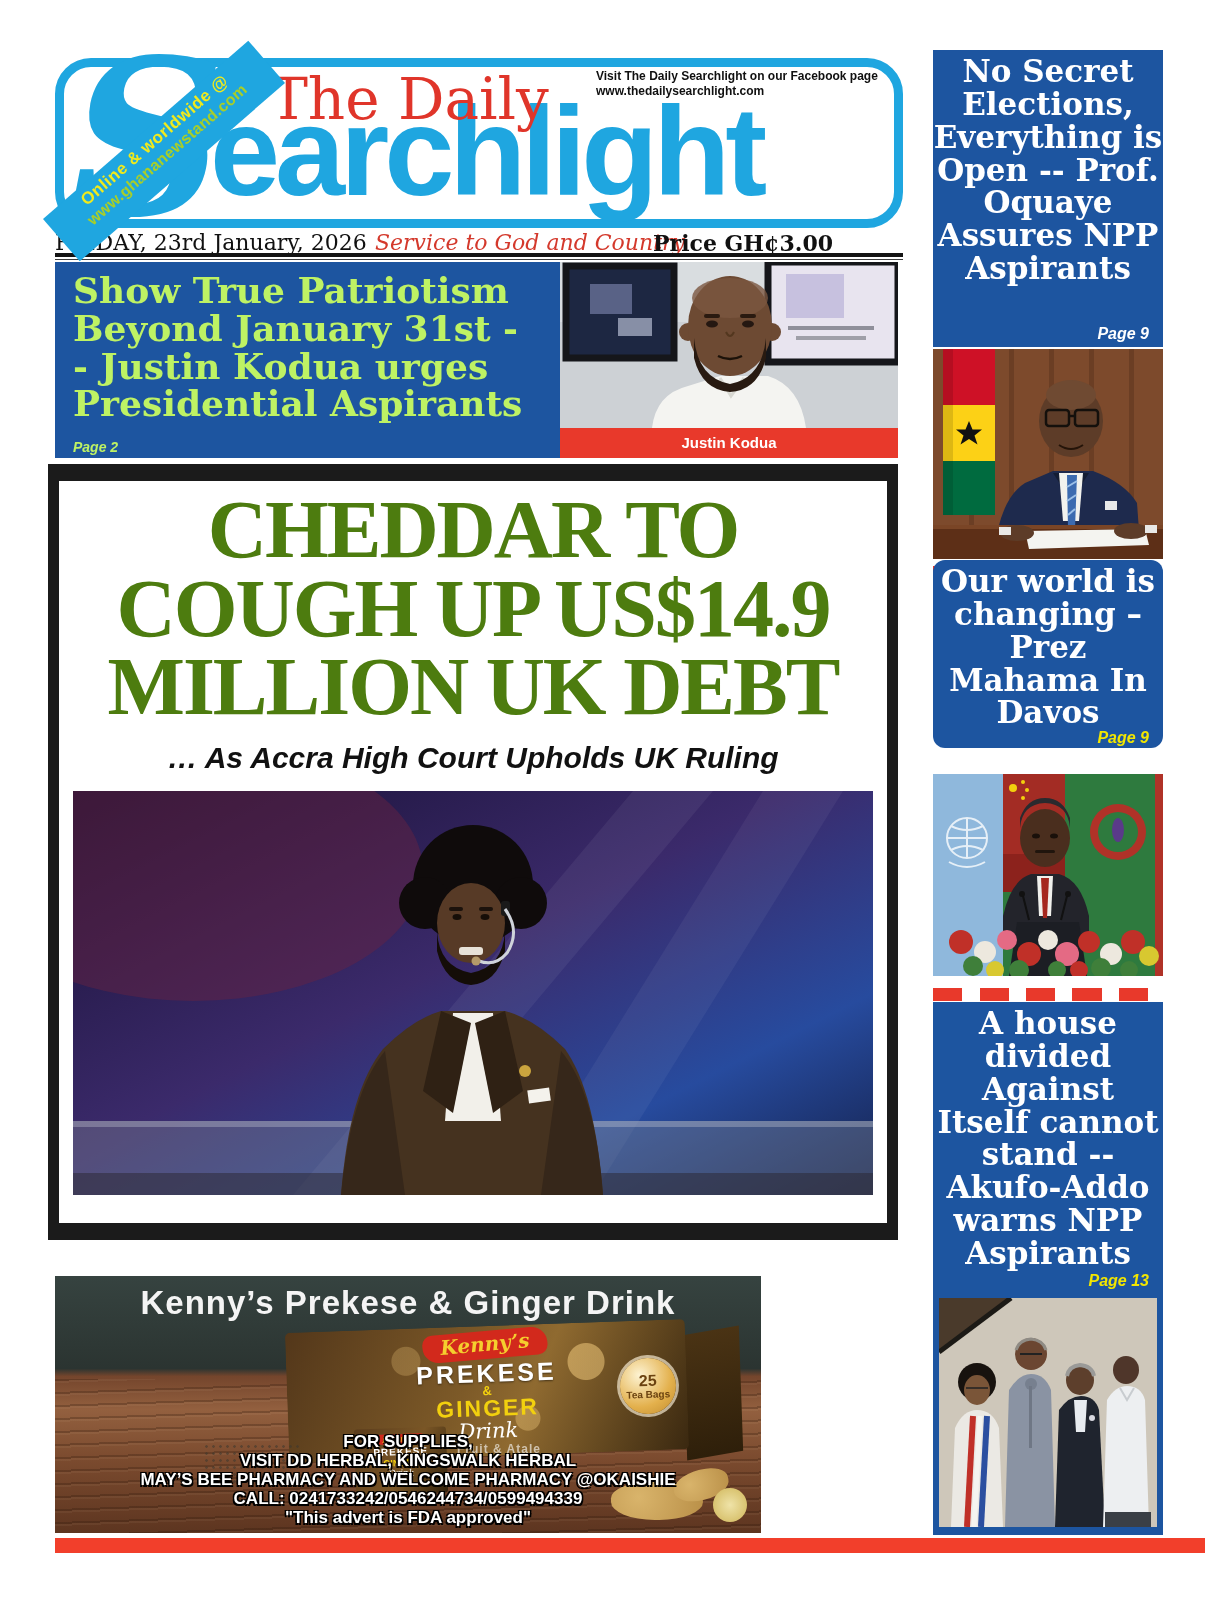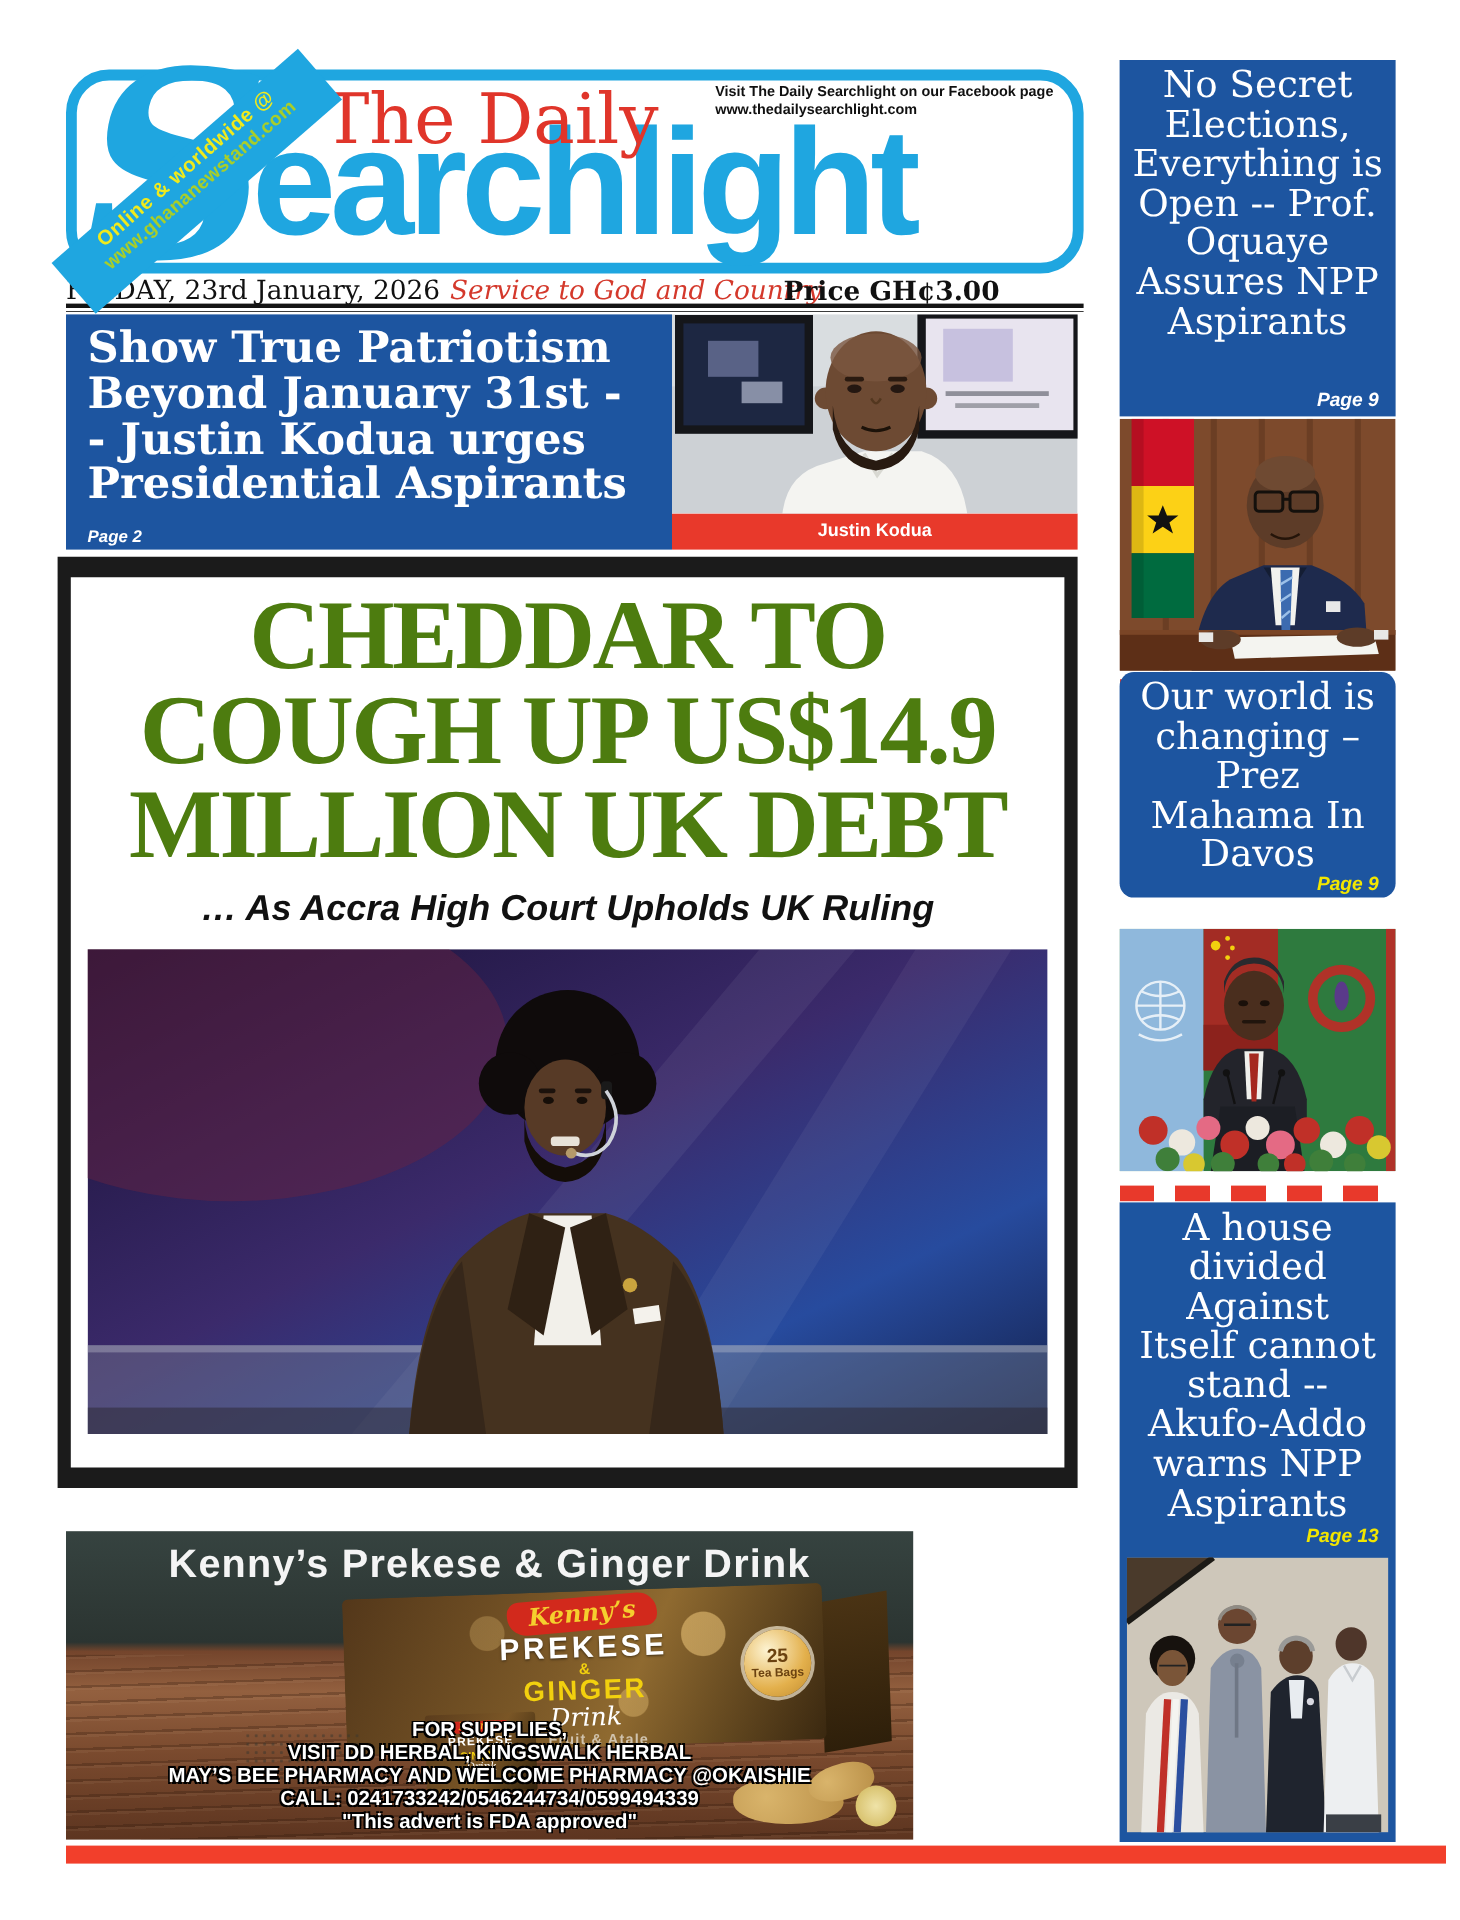--- a/index.html
+++ b/index.html
@@ -27,42 +27,42 @@
   .dateline{position:absolute;left:55px;top:230px;width:848px;height:26px;
     font-family:"DejaVu Serif",serif;font-size:22px;color:#111;}
   .edition-date{position:absolute;left:0;}
   .motto{position:absolute;left:320px;font-style:italic;color:#D4392C;}
   .price{position:absolute;left:598px;font-weight:700;}
   .dateline-rule{position:absolute;left:55px;top:253px;width:848px;height:8px;
     background:linear-gradient(#141414 0 4px,transparent 4px 6px,#3c3c3c 6px 7px,transparent 7px);}
 
   
   .lead-box{position:absolute;left:55px;top:262px;width:505px;height:196px;background:#1D55A0;
-    padding:10px 10px 6px 18px;box-sizing:border-box;color:#ffffff;}
+    padding:10px 10px 6px 18px;box-sizing:border-box;color:#bef264;}
   .lead-headline{font-family:"DejaVu Serif",serif;font-weight:700;font-size:36px;line-height:1.05;}
   .lead-pageref{font-size:14px;font-style:italic;font-weight:700;padding-right:10px;margin-top:16px;}
   .lead-photo{position:absolute;left:560px;top:262px;width:338px;height:196px;}
   .lead-photo svg{display:block;}
   .photo-caption{width:338px;height:30px;background:#E8392B;color:#fff;font-weight:700;
     font-size:15px;text-align:center;line-height:30px;}
 
   
   .main-box{position:absolute;left:48px;top:464px;width:850px;height:776px;background:#fff;
     border:17px solid #1b1b1b;border-left-width:11px;border-right-width:11px;
     box-sizing:border-box;text-align:center;}
   .main-headline{margin-top:10px;font-family:"Liberation Serif",serif;font-weight:700;
     font-size:82px;line-height:.96;letter-spacing:-2px;color:#4d7c0f;}
   .main-sub{margin-top:14px;font-weight:700;font-style:italic;font-size:30px;color:#111;}
   .main-photo{display:block;margin:16px auto 0;}
 
   
   .rc-box{position:absolute;left:933px;width:230px;background:#1D55A0;color:#fff;
     box-sizing:border-box;text-align:center;display:flex;flex-direction:column;
     justify-content:space-between;}
-  .rc-headline{font-family:"DejaVu Serif",serif;font-weight:400;font-size:31px;
+  .rc-headline{font-family:"DejaVu Serif",serif;font-weight:700;font-size:31px;
     line-height:1.06;padding-top:5px;}
   .rc-pageref{text-align:right;padding:0 14px 4px 0;font-size:16px;font-style:italic;font-weight:700;}
   .rc-pageref.yellow{color:#F2E600;}
   .rc1{top:50px;height:297px;}
   .rc2{top:560px;height:188px;border-radius:12px;}
   .rc3{top:1002px;height:533px;padding-bottom:8px;}
   .rc3 svg{display:block;margin:2px auto 0;}
   .rc-photo{position:absolute;left:933px;}
   .rc-photo-oquaye{top:349px;}
   .rc-photo-mahama{top:774px;}

